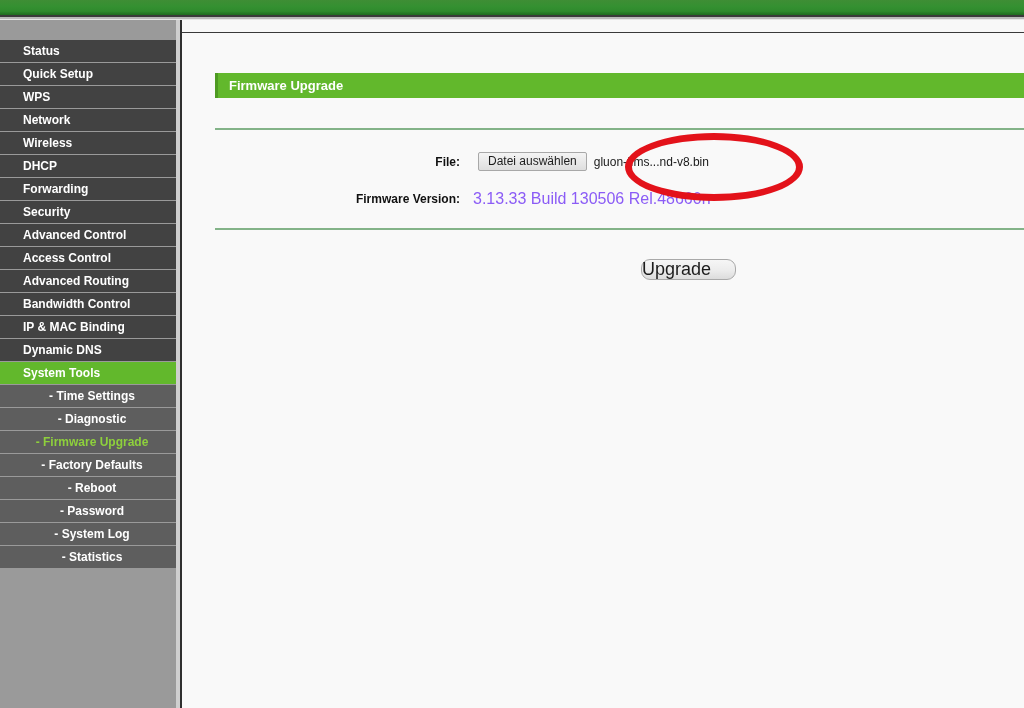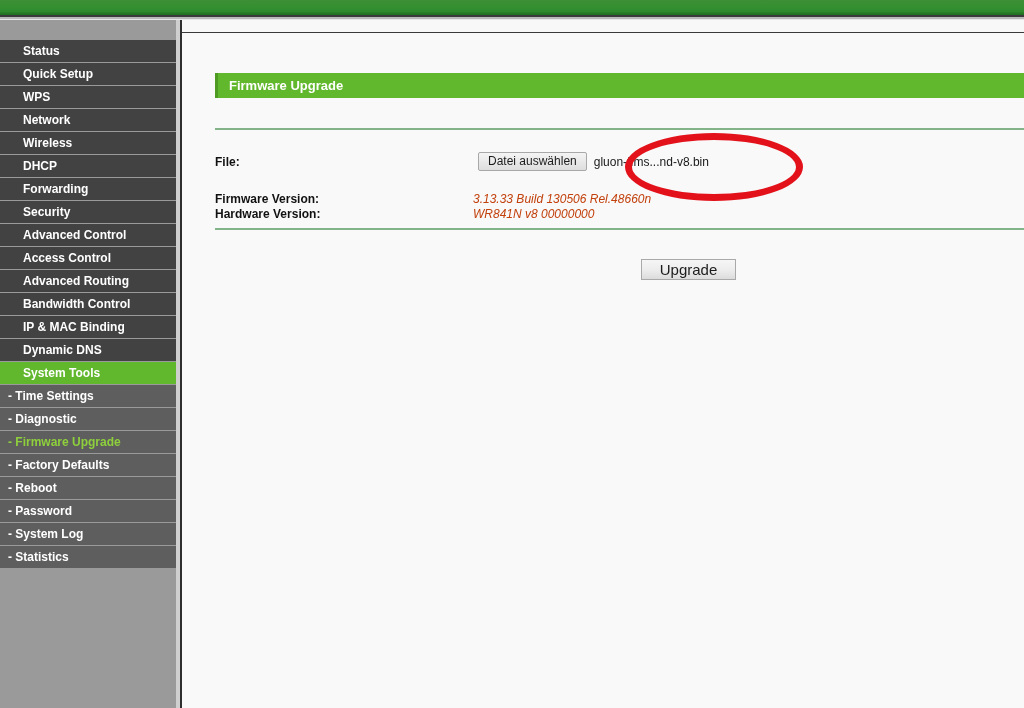--- a/index.html
+++ b/index.html
@@ -73,20 +73,21 @@
     padding-left: 23px;
     border-top: 1px solid #9a9a9a;
     white-space: nowrap;
     overflow: hidden;
     cursor: pointer;
   }
   .nav-item.sub {
     background: #5e5e5e;
     padding-left: 8px;
     letter-spacing: 0px;
+    text-align: center;
   }
   .nav-item.active-parent {
     background: #62b82c;
     color: #ffffff;
   }
   .nav-item.active-sub {
     background: #5e5e5e;
     color: #8ed03c;
   }
   #sidebar-filler {
@@ -154,33 +155,33 @@
     color: #1a1a1a;
   }
   #row-file { top: 120px; }
   #row-fw   { top: 157px; }
   #row-hw   { top: 172px; }
 
   .row-label {
     position: absolute;
     left: 0;
     width: 245px;
+    text-align: right;
     font-weight: bold;
     line-height: 20px;
     color: #111111;
     font-size: 12px;
   }
   .row-value {
     position: absolute;
     left: 258px;
     line-height: 20px;
-    font-size: 12px;
-    color: #c2410c;
+    font-size: 16px;
+    color: #8b5cf6;
     white-space: nowrap;
-    font-style: italic;
   }
 
   
   #file-picker {
     position: absolute;
     left: 263px;
     top: 0;
     display: flex;
     align-items: center;
     gap: 7px;
@@ -205,26 +206,25 @@
   }
 
   
   #upgrade-button {
     position: absolute;
     left: 459px;
     top: 227px;
     width: 95px;
     height: 21px;
     line-height: 19px;
-    text-align: center;
-    font-size: 15px;
+    font-size: 18px;
     color: #1c1c1c;
     background: linear-gradient(to bottom, #f6f6f6 0%, #ececec 55%, #dcdcdc 100%);
     border: 1px solid #a9a9a9;
-    border-radius: 0;
+    border-radius: 9px;
     cursor: pointer;
     font-family: "Liberation Sans", sans-serif;
   }
 
   
   #annotation-ellipse {
     position: absolute;
     left: 443px;
     top: 101px;
     width: 178px;
@@ -292,24 +292,20 @@
         <span id="file-button">Datei auswählen</span>
         <span id="file-name">gluon-ffms...nd-v8.bin</span>
       </div>
     </div>
 
     <div class="form-row" id="row-fw">
       <div class="row-label">Firmware Version:</div>
       <div class="row-value">3.13.33 Build 130506 Rel.48660n</div>
     </div>
 
-    <div class="form-row" id="row-hw">
-      <div class="row-label">Hardware Version:</div>
-      <div class="row-value">WR841N v8 00000000</div>
-    </div>
 
     <div class="rule-green" id="rule-bottom"></div>
 
     <div id="upgrade-button">Upgrade</div>
 
     <div id="annotation-ellipse"></div>
   </main>
 
 </div>
 

